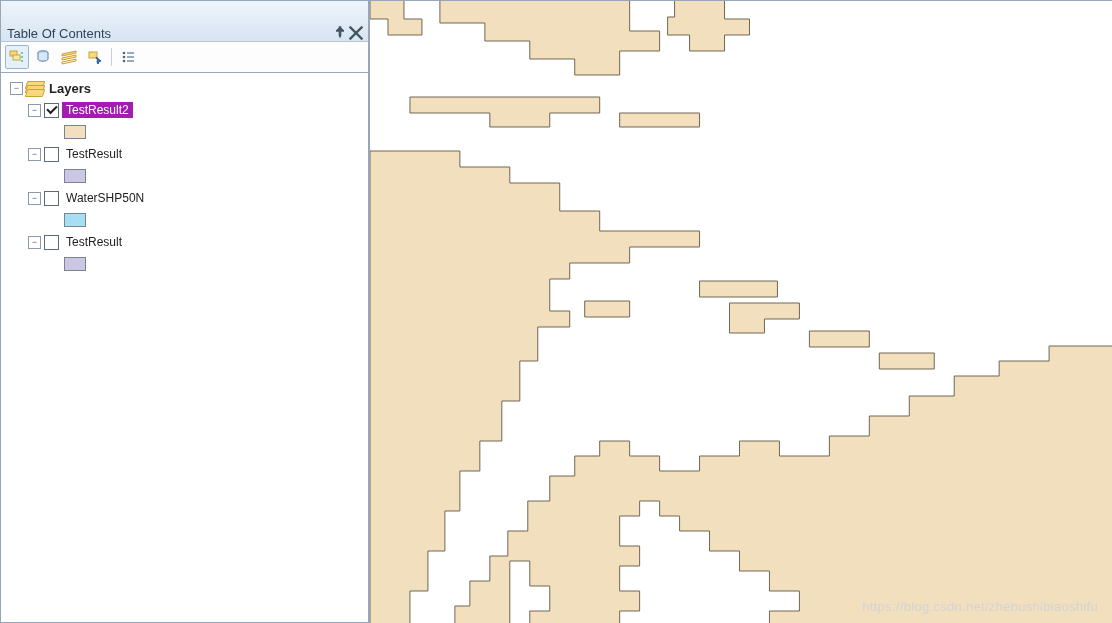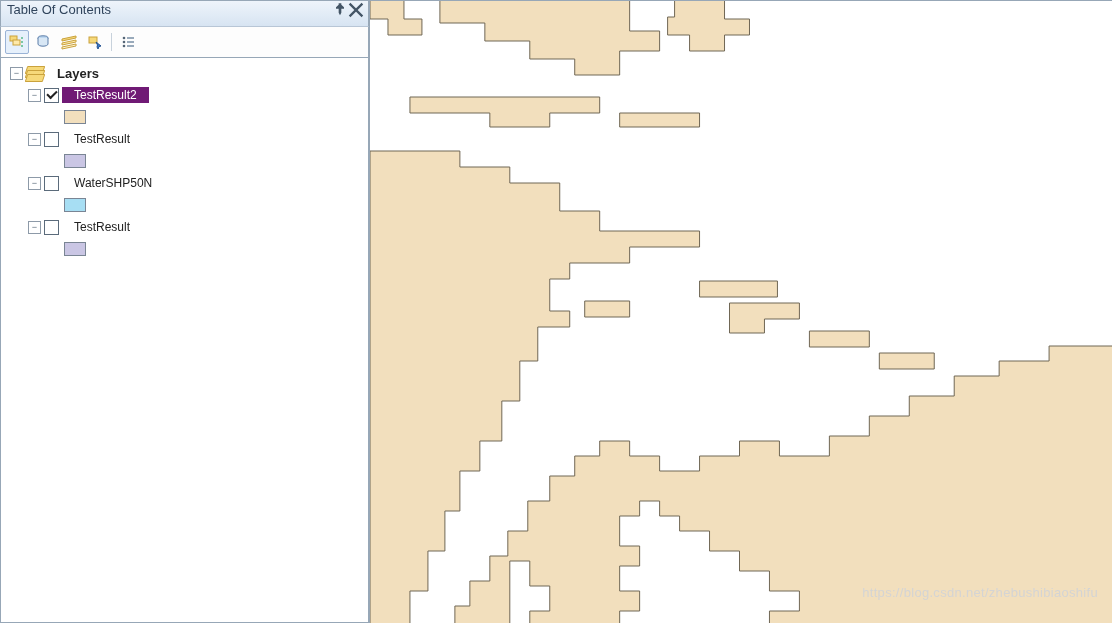--- a/index.html
+++ b/index.html
@@ -1,44 +1,44 @@
 <!DOCTYPE html>
 <html><head>
 <meta charset="utf-8">
 <style>
   html,body{margin:0;padding:0;width:1112px;height:623px;font-family:"Segoe UI",Tahoma,sans-serif;font-size:12px;color:#222;background:#fff;overflow:hidden}
   .app{display:flex;width:100%;height:100%}
   .panel{width:369px;height:100%;background:#fff;border-right:1px solid #97a7b7;display:flex;flex-direction:column}
-  .panel-header{display:flex;align-items:flex-start;height:24px;background:linear-gradient(#eef4fb,#d7e4f2);border:1px solid #97a7b7;border-bottom-color:#b8c6d6;padding:1px 4px 0 6px}
+  .panel-header{display:flex;align-items:flex-end;height:24px;background:linear-gradient(#eef4fb,#d7e4f2);border:1px solid #97a7b7;border-bottom-color:#b8c6d6;padding:16px 4px 0 6px}
   .panel-title{flex:1;font-size:13px;color:#30445c}
   .hdr-btn{width:16px;height:16px;display:flex;align-items:center;justify-content:center;color:#3a4a5c;cursor:pointer;font-size:11px}
   .toolbar{height:26px;display:flex;align-items:center;gap:2px;padding:2px 4px;border:1px solid #97a7b7;border-top:none;background:#fdfdfd}
   .tbtn{width:22px;height:22px;border:1px solid transparent;display:flex;align-items:center;justify-content:center;border-radius:2px;cursor:pointer}
   .tbtn.active{border-color:#9ab3d6;background:#e6f0fb}
   .tbtn svg{width:16px;height:16px}
   .tsep{width:1px;height:18px;background:#c8d2dc;margin:0 2px}
   .tree{flex:1;overflow:auto;border:1px solid #97a7b7;border-top:none;background:#fff;padding:4px 2px}
   .row{display:flex;align-items:center;height:20px;gap:3px;padding:1px 2px}
   .spacer{display:inline-block;height:1px}
   .expander{width:11px;height:11px;border:1px solid #8d9aa8;display:flex;align-items:center;justify-content:center;font-size:9px;line-height:9px;color:#5a6a7a;background:#fff;cursor:pointer;user-select:none}
   .chk{width:13px;height:13px;border:1px solid #5b6b7b;background:#fff;display:flex;align-items:center;justify-content:center;cursor:pointer}
   .chk.checked::after{content:"";width:8px;height:4px;border-left:2px solid #222;border-bottom:2px solid #222;transform:rotate(-45deg) translate(1px,-1px)}
   .lyr-icon{width:16px;height:14px;position:relative}
   .lyr-icon span{position:absolute;left:0;width:16px;height:6px;border:1px solid #caa23c;background:#f6d97a;transform:skewX(-18deg);border-radius:1px}
   .lyr-icon span:nth-child(1){top:0}
   .lyr-icon span:nth-child(2){top:4px}
   .lyr-icon span:nth-child(3){top:8px}
-  .label{padding:1px 12px;white-space:nowrap}
+  .label{padding:1px 4px;white-space:nowrap}
   .label.bold{font-weight:700;font-size:13px}
-  .label.selected{background:#701a75;color:#fff}
+  .label.selected{background:#a21caf;color:#fff}
   .swatch{width:20px;height:12px;border:1px solid #7a8594}
   .mapview{flex:1;height:100%;background:#fff;position:relative;overflow:hidden;border-top:1px solid #97a7b7}
   .mapview svg{width:100%;height:100%}
   .poly{fill:#f2dfbd;stroke:#6f6654;stroke-width:1}
-  .watermark{position:absolute;right:14px;bottom:24px;color:#d4d4d4;font-size:13px;letter-spacing:.3px;pointer-events:none}
+  .watermark{position:absolute;right:14px;bottom:10px;color:#d4d4d4;font-size:13px;letter-spacing:.3px;pointer-events:none}
 </style>
 </head>
 <body>
 
 <div class="app">
 
   <div class="panel">
     <div class="panel-header">
       <span class="panel-title">Table Of Contents</span>
       <span class="hdr-btn" title="Auto Hide">

